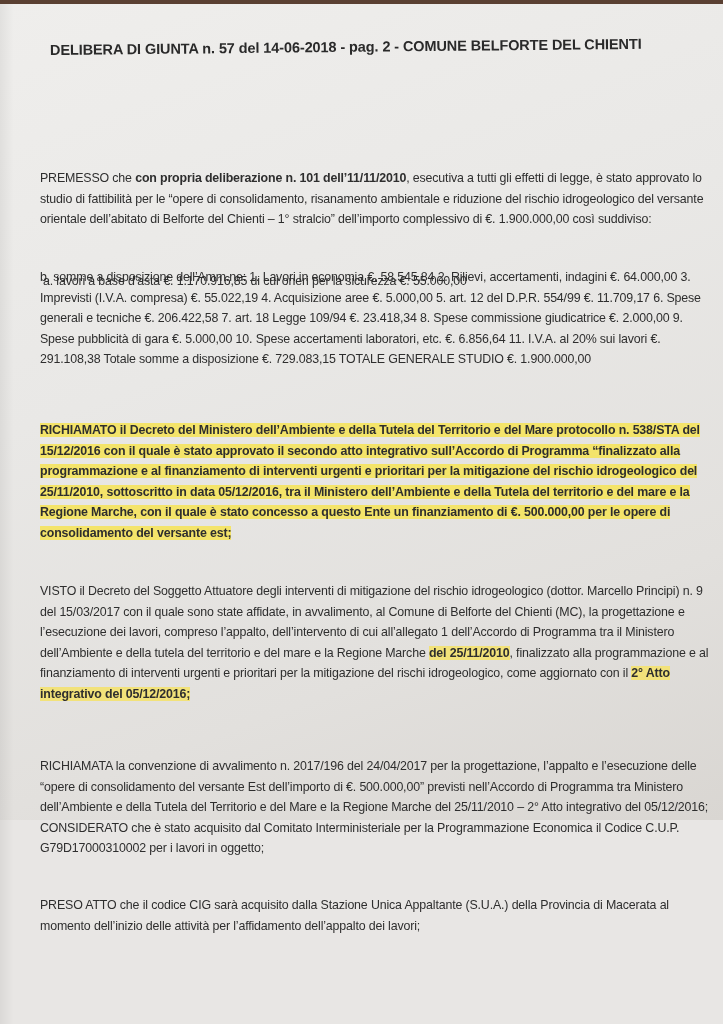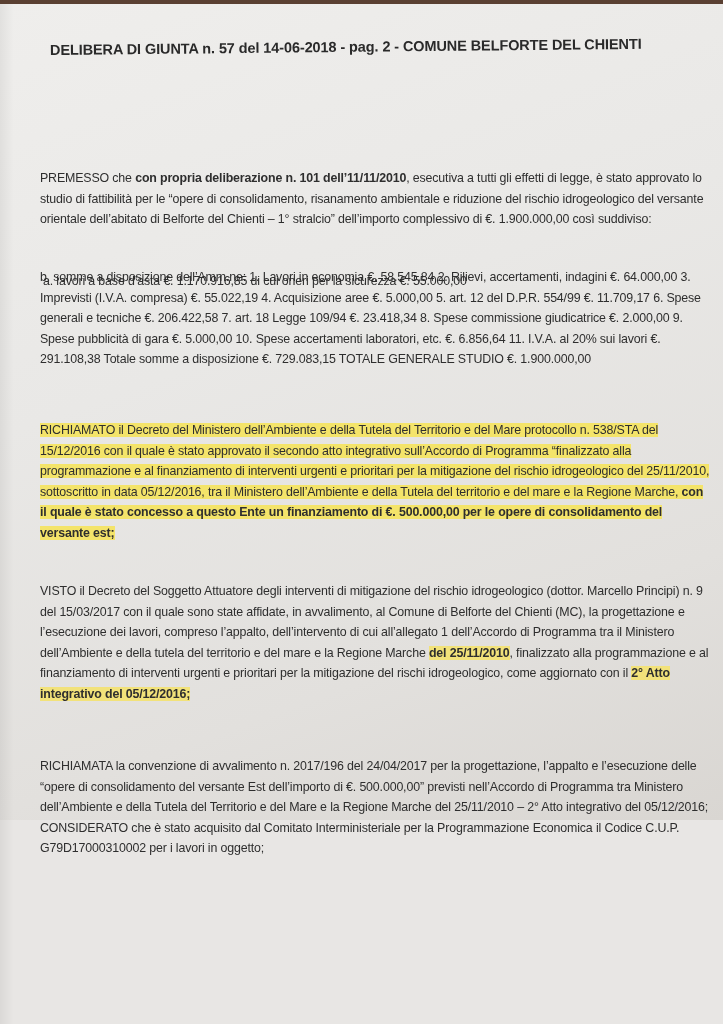--- a/index.html
+++ b/index.html
@@ -19,21 +19,21 @@
       font-size:14.5px; font-weight:bold; color:#2a2a2a;
       letter-spacing:-0.1px; white-space:nowrap;
       transform:rotate(-0.6deg); transform-origin:left center;
     }
     .block {
       position:absolute; left:40px; width:672px;
       font-size:12.4px; line-height:20.6px; letter-spacing:-0.15px;
       color:#2e2e2e;
     }
     .b { font-weight:bold; }
-    .hl { background:#f4e46a; }
+    .hl { background:#f4e46a;font-weight:bold; }
     .hl-soft { background:#f2e27a;font-weight:bold; }
     .shadow-left {
       position:absolute; left:0; top:0; width:14px; height:1020px;
       background:linear-gradient(90deg,rgba(0,0,0,0.06),rgba(0,0,0,0));
     }
   </style>
 </head>
 <body>
 
 <div class="paper">
@@ -52,13 +52,14 @@
   <div class="block" style="top:416px;">
     <span class="hl">RICHIAMATO il Decreto del Ministero dell’Ambiente e della Tutela del Territorio e del Mare protocollo n. 538/STA del 15/12/2016 con il quale è stato approvato il secondo atto integrativo sull’Accordo di Programma “finalizzato alla programmazione e al finanziamento di interventi urgenti e prioritari per la mitigazione del rischio idrogeologico del 25/11/2010, sottoscritto in data 05/12/2016, tra il Ministero dell’Ambiente e della Tutela del territorio e del mare e la Regione Marche, </span><span class="hl b">con il quale è stato concesso a questo Ente un finanziamento di €. 500.000,00 per le opere di consolidamento del versante est;</span>
   </div>
 
   <div class="block" style="top:577px;">
     <span>VISTO il Decreto del Soggetto Attuatore degli interventi di mitigazione del rischio idrogeologico (dottor. Marcello Principi) n. 9 del 15/03/2017 con il quale sono state affidate, in avvalimento, al Comune di Belforte del Chienti (MC), la progettazione e l’esecuzione dei lavori, compreso l’appalto, dell’intervento  di cui all’allegato 1 dell’Accordo di Programma  tra il Ministero dell’Ambiente e della tutela del territorio e del mare e la Regione Marche </span><span class="hl-soft">del 25/11/2010</span><span>, finalizzato alla programmazione e al finanziamento di interventi urgenti e prioritari per la mitigazione del rischi idrogeologico, come aggiornato con il </span><span class="hl-soft">2° Atto integrativo  del 05/12/2016;</span>
   </div>
 
   <div class="block" style="top:752px;">RICHIAMATA la convenzione di avvalimento n. 2017/196 del 24/04/2017 per la progettazione, l’appalto e l’esecuzione delle “opere di consolidamento del versante Est dell’importo di €. 500.000,00” previsti nell’Accordo di Programma tra Ministero dell’Ambiente e della Tutela del Territorio e del Mare e la Regione Marche del 25/11/2010 – 2° Atto integrativo del 05/12/2016; CONSIDERATO che è stato acquisito dal Comitato Interministeriale per la Programmazione Economica il Codice C.U.P. G79D17000310002 per i lavori in oggetto;</div>
 
+  <div class="block" style="top:891px;">PRESO ATTO che il codice CIG sarà acquisito dalla Stazione Unica Appaltante (S.U.A.) della Provincia di Macerata al momento dell’inizio delle attività per l’affidamento dell’appalto dei lavori;</div>
 </div>
 
 </body></html>

